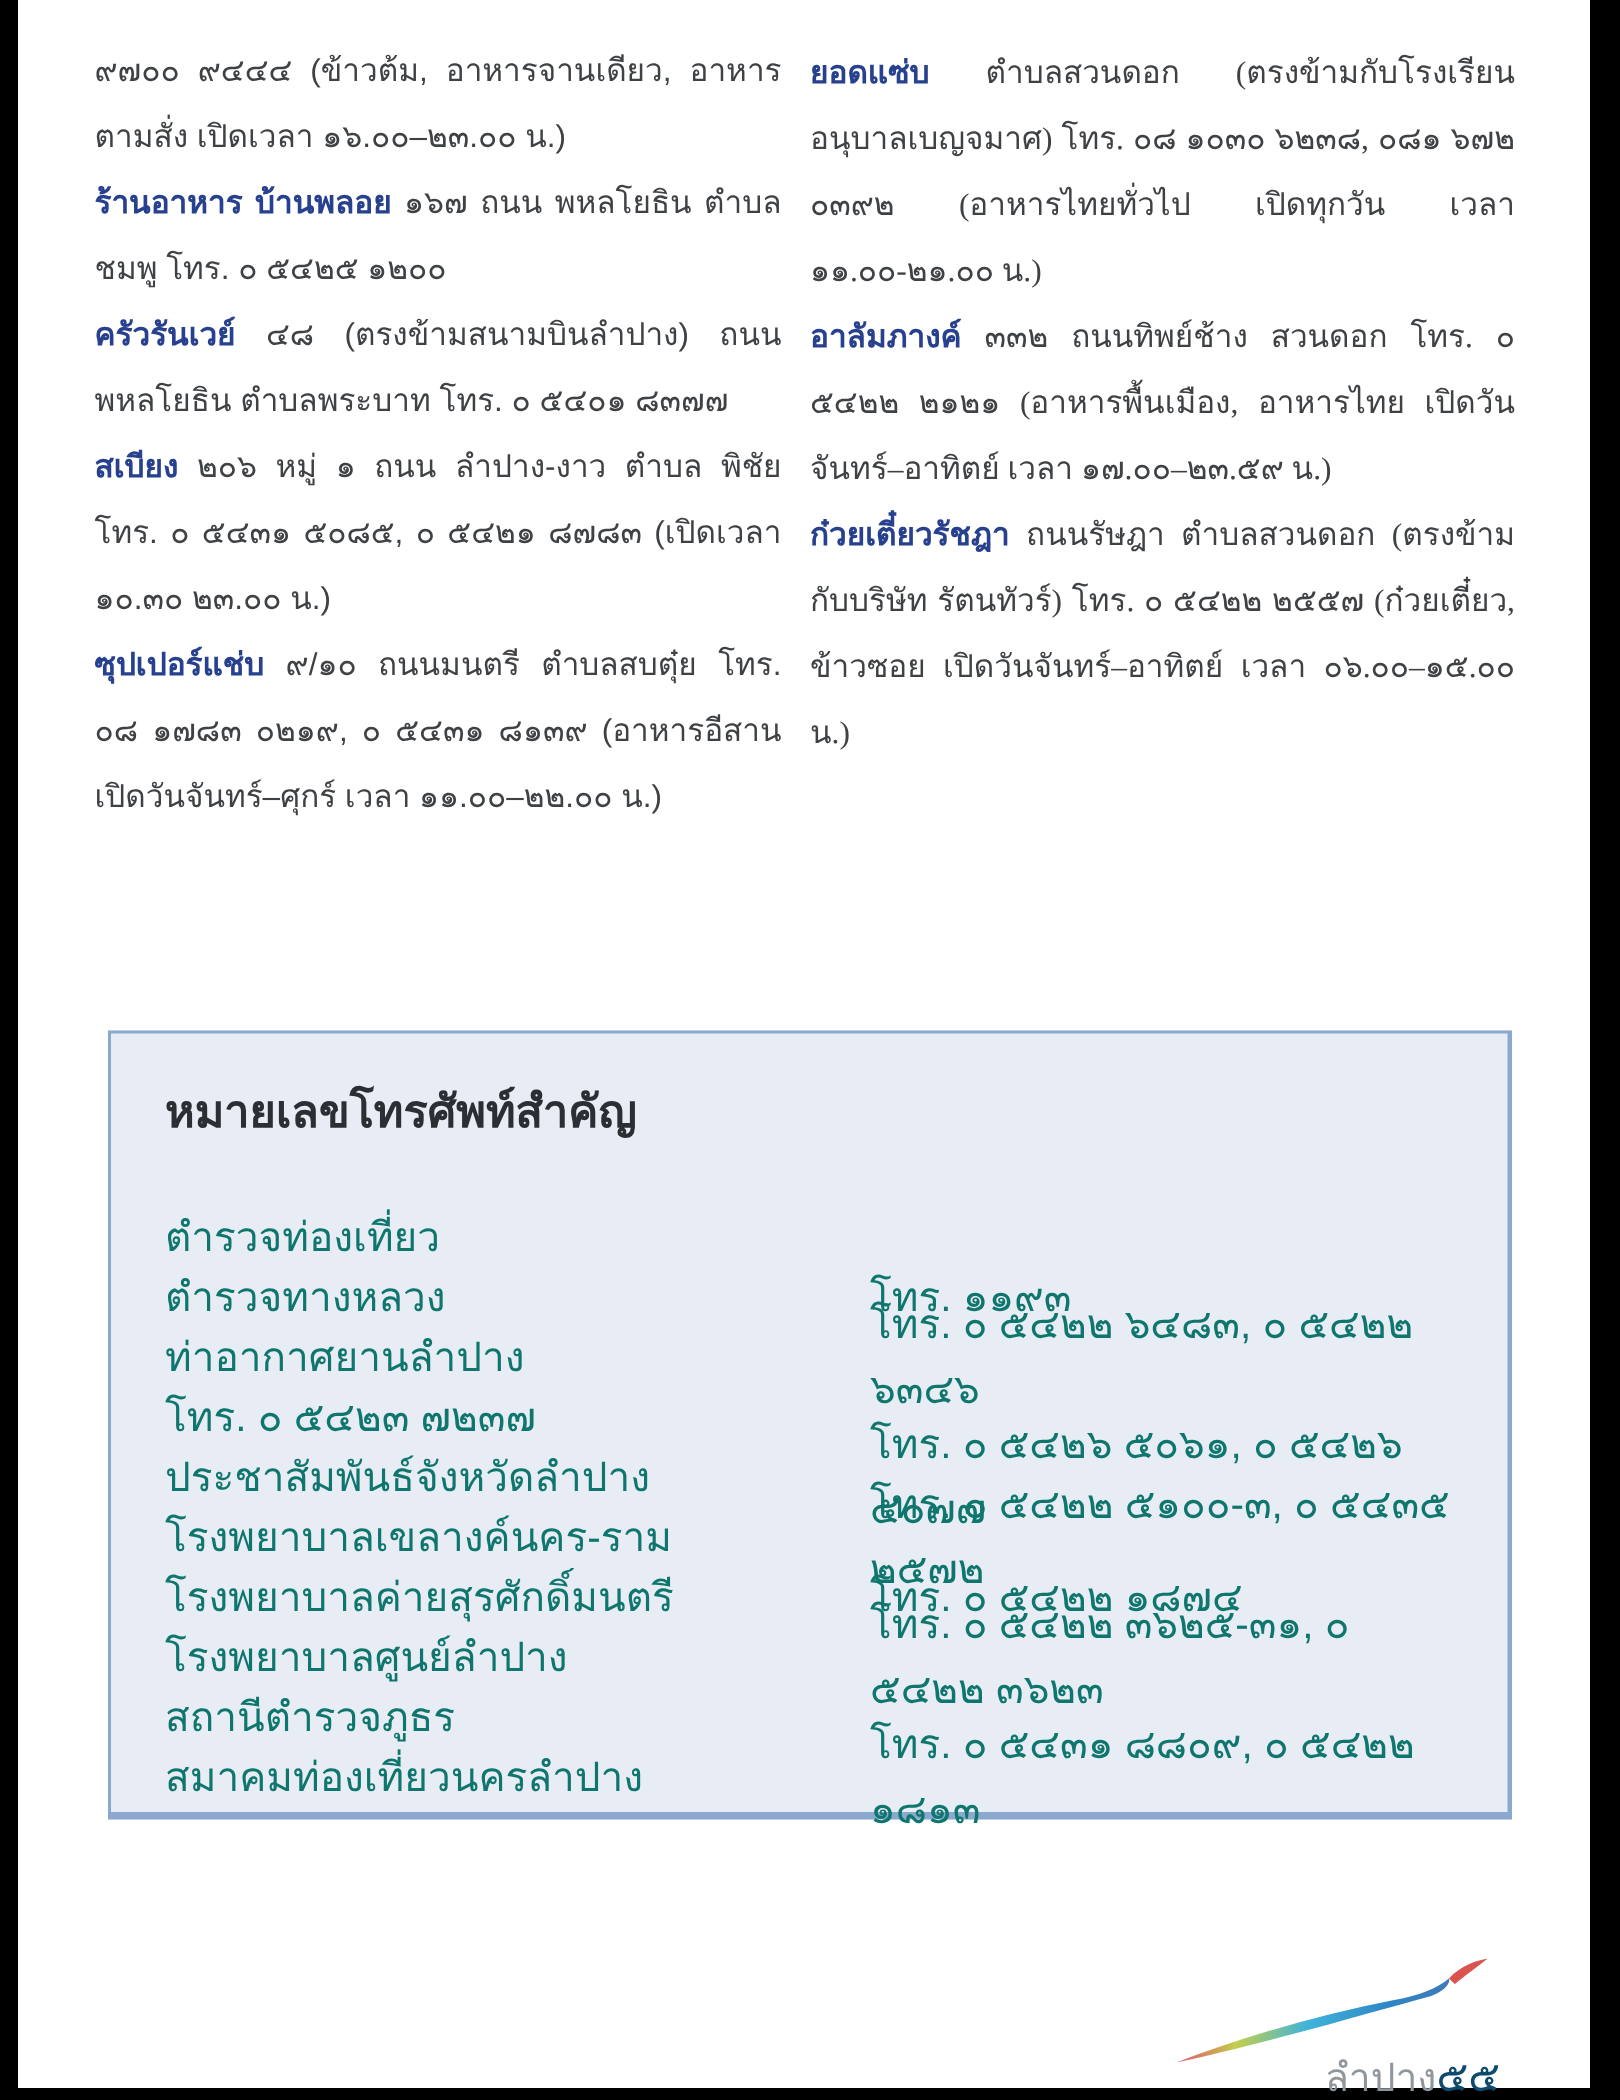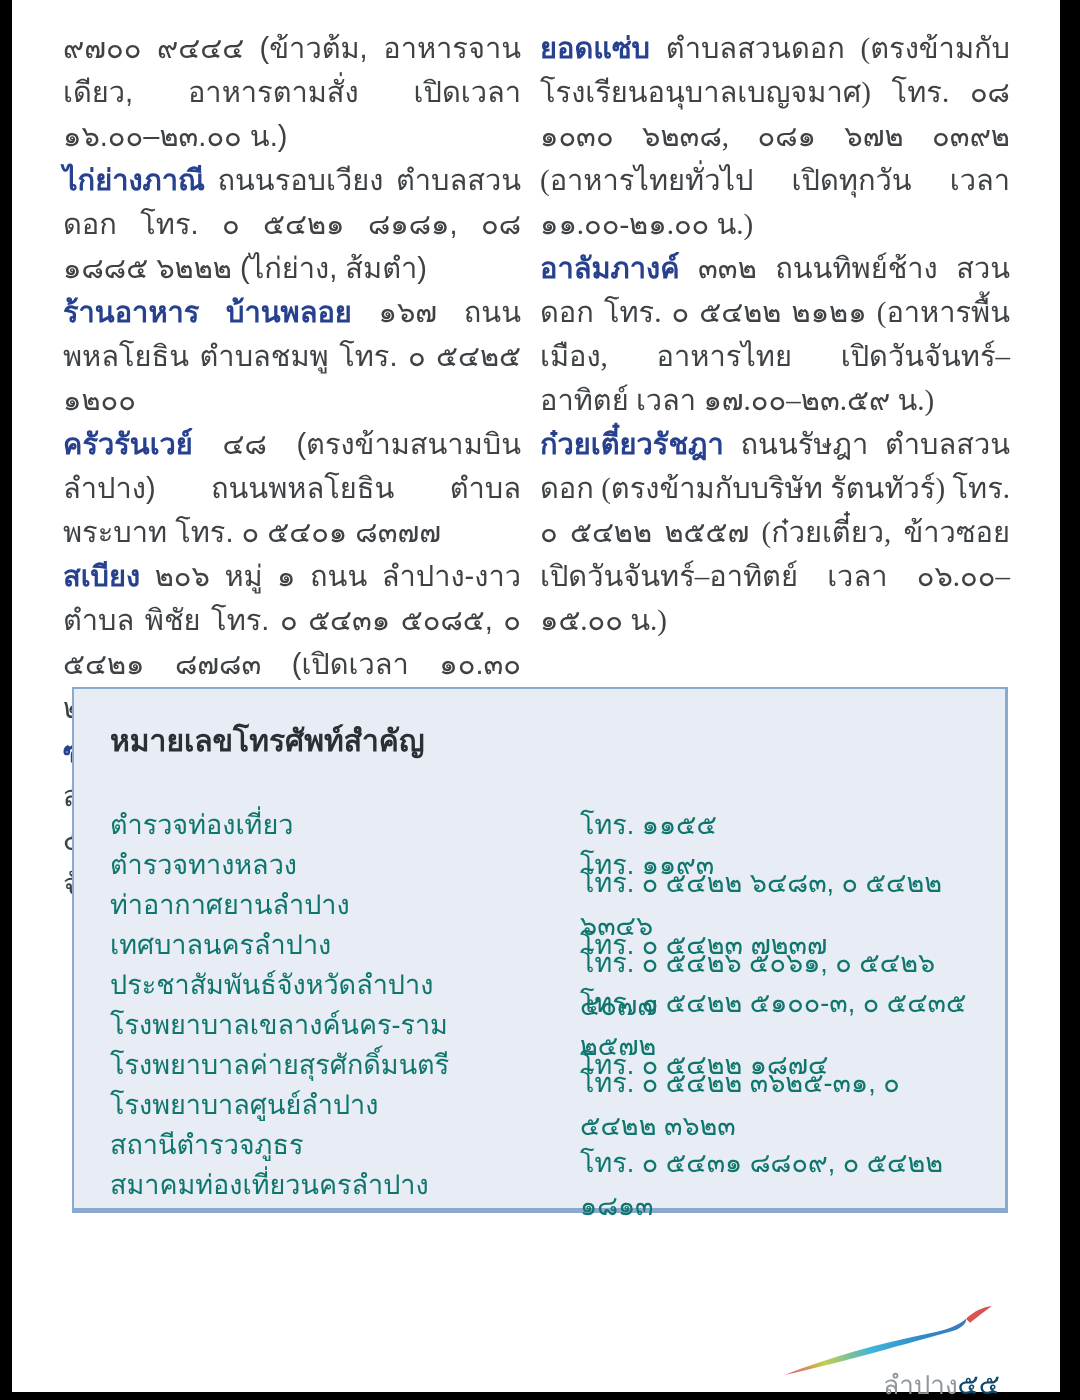--- a/index.html
+++ b/index.html
@@ -8,21 +8,21 @@
     font-family:"Liberation Sans","DejaVu Sans",sans-serif;
     overflow:hidden;
   }
   .page{position:absolute;inset:0;background:#ffffff;}
   .edge{position:absolute;background:#000;}
   .edge-left{left:0;top:0;width:12px;height:1400px;}
   .edge-right{right:0;top:0;width:20px;height:1400px;}
   .edge-bottom{left:0;bottom:0;width:1080px;height:8px;}
 
   
-  .col{position:absolute;top:26px;font-size:29px;line-height:44px;color:#3f4245;text-align:justify;}
+  .col{position:absolute;top:26px;font-size:21px;line-height:44px;color:#3f4245;text-align:justify;}
   .col-left{left:63px;width:458px;}
   .col-right{left:540px;width:470px;font-family:Liberation Serif, serif;}
   .entry{margin:0;}
   .entry-name{color:#27418f;font-weight:bold;}
 
   
   .phone-box{
     position:absolute;left:72px;top:687px;width:936px;height:526px;
     background:#e8ecf4;
     border:2px solid #8ba8ce;border-right-width:3px;border-bottom-width:5px;
@@ -47,49 +47,46 @@
 </head>
 <body>
 
 <div class="page">
   <div class="edge edge-left"></div>
   <div class="edge edge-right"></div>
   <div class="edge edge-bottom"></div>
 
   <div class="col col-left">
     <p class="entry"><span>๙๗๐๐ ๙๔๔๔ (ข้าวต้ม, อาหารจานเดียว, อาหารตามสั่ง เปิดเวลา ๑๖.๐๐–๒๓.๐๐ น.)</span></p>
-    <p class="entry"><span class="entry-name">ไก่ย่างภาณี</span> <span>ถนนรอบเวียง ตำบลสวนดอก โทร. ๐ ๕๔๒๑ ๘๑๘๑, ๐๘ ๑๘๘๕ ๖๒๒๒ (ไก่ย่าง, ส้มตำ)</span></p>
     <p class="entry"><span class="entry-name">ร้านอาหาร บ้านพลอย</span> <span>๑๖๗ ถนน พหลโยธิน ตำบลชมพู โทร. ๐ ๕๔๒๕ ๑๒๐๐</span></p>
     <p class="entry"><span class="entry-name">ครัวรันเวย์</span> <span>๔๘ (ตรงข้ามสนามบินลำปาง) ถนนพหลโยธิน ตำบลพระบาท โทร. ๐ ๕๔๐๑ ๘๓๗๗</span></p>
     <p class="entry"><span class="entry-name">สเบียง</span> <span>๒๐๖ หมู่ ๑ ถนน ลำปาง-งาว ตำบล พิชัย โทร. ๐ ๕๔๓๑ ๕๐๘๕, ๐ ๕๔๒๑ ๘๗๘๓ (เปิดเวลา ๑๐.๓๐ ๒๓.๐๐ น.)</span></p>
     <p class="entry"><span class="entry-name">ซุปเปอร์แช่บ</span> <span>๙/๑๐ ถนนมนตรี ตำบลสบตุ๋ย โทร. ๐๘ ๑๗๘๓ ๐๒๑๙, ๐ ๕๔๓๑ ๘๑๓๙ (อาหารอีสาน เปิดวันจันทร์–ศุกร์ เวลา ๑๑.๐๐–๒๒.๐๐ น.)</span></p>
   </div>
 
   <div class="col col-right">
     <p class="entry"><span class="entry-name">ยอดแซ่บ</span> <span>ตำบลสวนดอก (ตรงข้ามกับโรงเรียนอนุบาลเบญจมาศ) โทร. ๐๘ ๑๐๓๐ ๖๒๓๘, ๐๘๑ ๖๗๒ ๐๓๙๒ (อาหารไทยทั่วไป เปิดทุกวัน เวลา ๑๑.๐๐-๒๑.๐๐ น.)</span></p>
     <p class="entry"><span class="entry-name">อาลัมภางค์</span> <span>๓๓๒ ถนนทิพย์ช้าง สวนดอก โทร. ๐ ๕๔๒๒ ๒๑๒๑ (อาหารพื้นเมือง, อาหารไทย เปิดวันจันทร์–อาทิตย์ เวลา ๑๗.๐๐–๒๓.๕๙ น.)</span></p>
     <p class="entry"><span class="entry-name">ก๋วยเตี๋ยวรัชฎา</span> <span>ถนนรัษฎา ตำบลสวนดอก (ตรงข้ามกับบริษัท รัตนทัวร์) โทร. ๐ ๕๔๒๒ ๒๕๕๗ (ก๋วยเตี๋ยว, ข้าวซอย เปิดวันจันทร์–อาทิตย์ เวลา ๐๖.๐๐–๑๕.๐๐ น.)</span></p>
   </div>
 
   <div class="phone-box">
     <h2 class="phone-box-title">หมายเลขโทรศัพท์สำคัญ</h2>
     <div class="phone-row">
         <span class="phone-name">ตำรวจท่องเที่ยว</span>
-        <span class="phone-number">โทร. ๑๑๕๕</span>
       </div>
     <div class="phone-row">
         <span class="phone-name">ตำรวจทางหลวง</span>
         <span class="phone-number">โทร. ๑๑๙๓</span>
       </div>
     <div class="phone-row">
         <span class="phone-name">ท่าอากาศยานลำปาง</span>
         <span class="phone-number">โทร. ๐ ๕๔๒๒ ๖๔๘๓, ๐ ๕๔๒๒ ๖๓๔๖</span>
       </div>
     <div class="phone-row">
-        <span class="phone-name">เทศบาลนครลำปาง</span>
         <span class="phone-number">โทร. ๐ ๕๔๒๓ ๗๒๓๗</span>
       </div>
     <div class="phone-row">
         <span class="phone-name">ประชาสัมพันธ์จังหวัดลำปาง</span>
         <span class="phone-number">โทร. ๐ ๕๔๒๖ ๕๐๖๑, ๐ ๕๔๒๖ ๕๐๗๗</span>
       </div>
     <div class="phone-row">
         <span class="phone-name">โรงพยาบาลเขลางค์นคร-ราม</span>
         <span class="phone-number">โทร. ๐ ๕๔๒๒ ๕๑๐๐-๓, ๐ ๕๔๓๕ ๒๕๗๒</span>
       </div>

